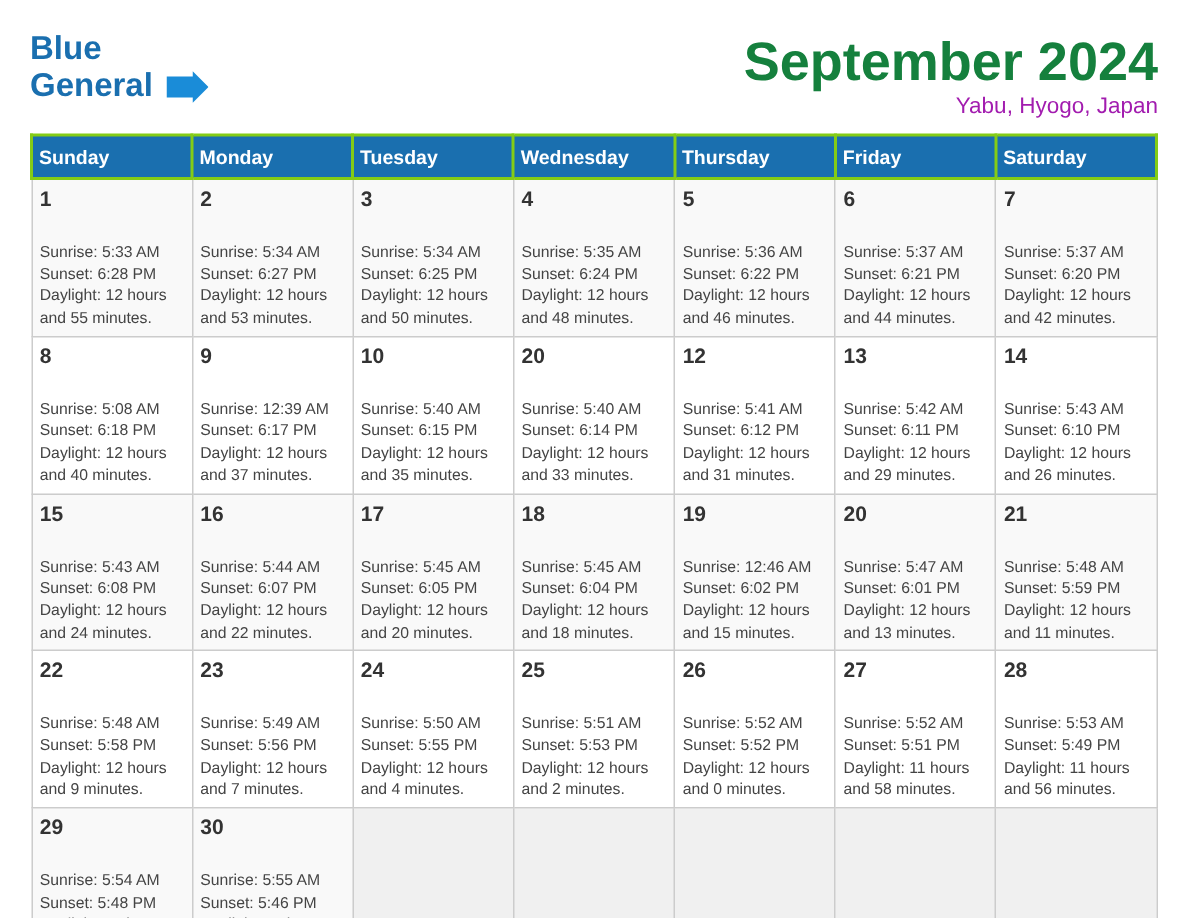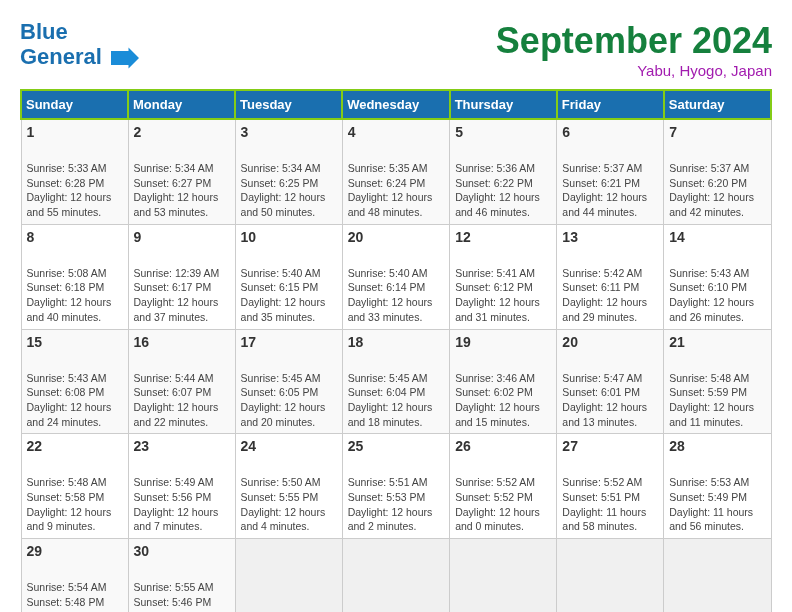--- a/index.html
+++ b/index.html
@@ -250,21 +250,21 @@
         </td>
         <td>
           <span class="day-num">18</span>
           <div class="day-info" style="white-space: pre-wrap;">Sunrise: 5:45 AM
 Sunset: 6:04 PM
 Daylight: 12 hours
 and 18 minutes.</div>
         </td>
         <td>
           <span class="day-num">19</span>
-          <div class="day-info" style="white-space: pre-wrap;">Sunrise: 3:46 AM
+          <div class="day-info" style="white-space: pre-wrap;">Sunrise: 12:46 AM
 Sunset: 6:02 PM
 Daylight: 12 hours
 and 15 minutes.</div>
         </td>
         <td>
           <span class="day-num">20</span>
           <div class="day-info" style="white-space: pre-wrap;">Sunrise: 5:47 AM
 Sunset: 6:01 PM
 Daylight: 12 hours
 and 13 minutes.</div>

